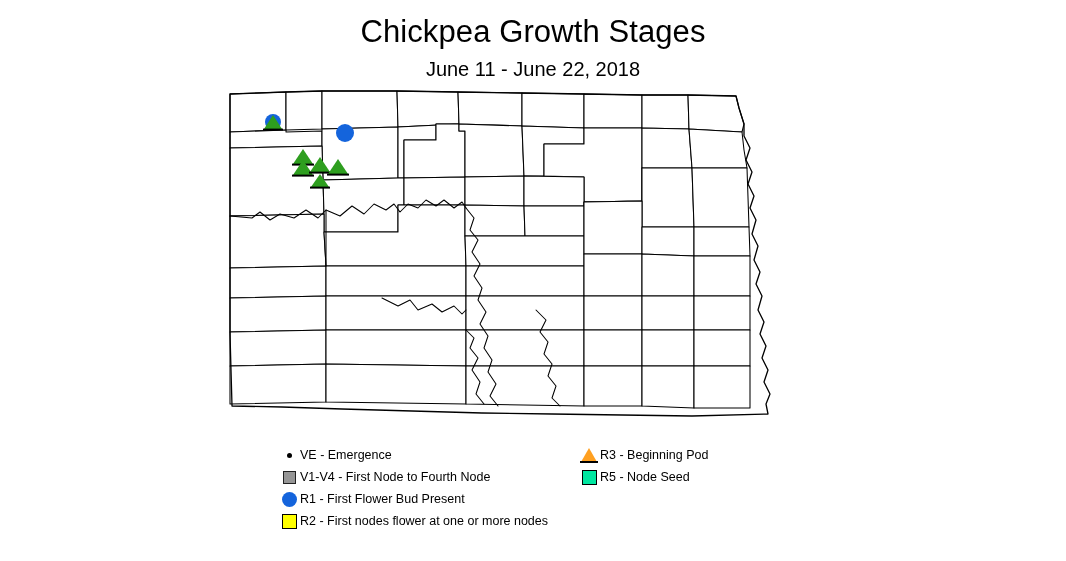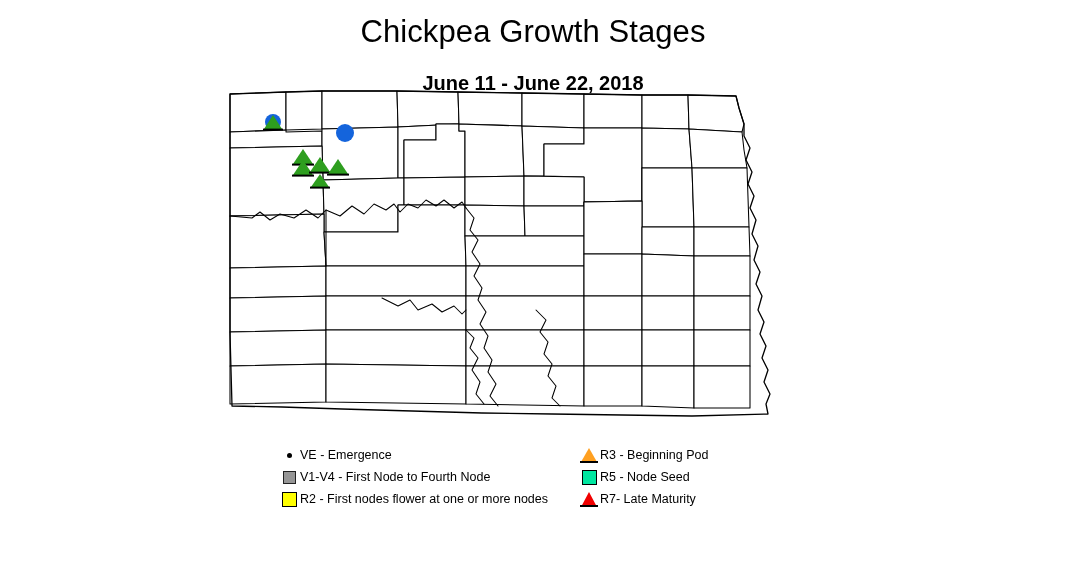--- a/index.html
+++ b/index.html
@@ -33,23 +33,23 @@
     font-family: "Liberation Sans", sans-serif;
     font-size: 31px;
     font-weight: normal;
     color: #000000;
     letter-spacing: 0.1px;
     line-height: 1.0;
   }
   #sub-title {
     font-family: "Liberation Sans", sans-serif;
     font-size: 20px;
-    font-weight: bold;
+    font-weight: normal;
     color: #000000;
-    margin-top: 26px;
+    margin-top: 12px;
     line-height: 1.0;
   }
 
   
   #map-wrap {
     position: absolute;
     left: 222px;
     top: 84px;
     width: 580px;
     height: 340px;
@@ -279,20 +279,26 @@
       </div>
 
       <div class="legend-row">
         <span class="legend-sym">
           <span class="sym-square" style="background:#969696;"></span>
         </span>
         <span class="legend-label">V1-V4 - First Node to Fourth Node</span>
       </div>
 
 
+      <div class="legend-row">
+        <span class="legend-sym">
+          <span class="sym-circle" style="background:#1464dc;"></span>
+        </span>
+        <span class="legend-label">R1 - First Flower Bud Present</span>
+      </div>
 
       <div class="legend-row">
         <span class="legend-sym">
           <span class="sym-square" style="background:#ffff00;border-color:#000000;width:15px;height:15px;"></span>
         </span>
         <span class="legend-label">R2 - First nodes flower at one or more nodes</span>
       </div>
     </div>
 
     <div class="legend-col" id="legend-col-right">
@@ -307,23 +313,16 @@
 
 
       <div class="legend-row">
         <span class="legend-sym">
           <span class="sym-square" style="background:#00e6a0;border-color:#000000;width:15px;height:15px;"></span>
         </span>
         <span class="legend-label">R5 - Node Seed</span>
       </div>
 
 
-      <div class="legend-row">
-        <span class="legend-sym">
-          <span class="sym-tri" style="border-bottom:15px solid #f00000;"></span>
-          <span class="tri-base"></span>
-        </span>
-        <span class="legend-label">R7- Late Maturity</span>
-      </div>
     </div>
   </div>
 
 </div>
 
 </body></html>

